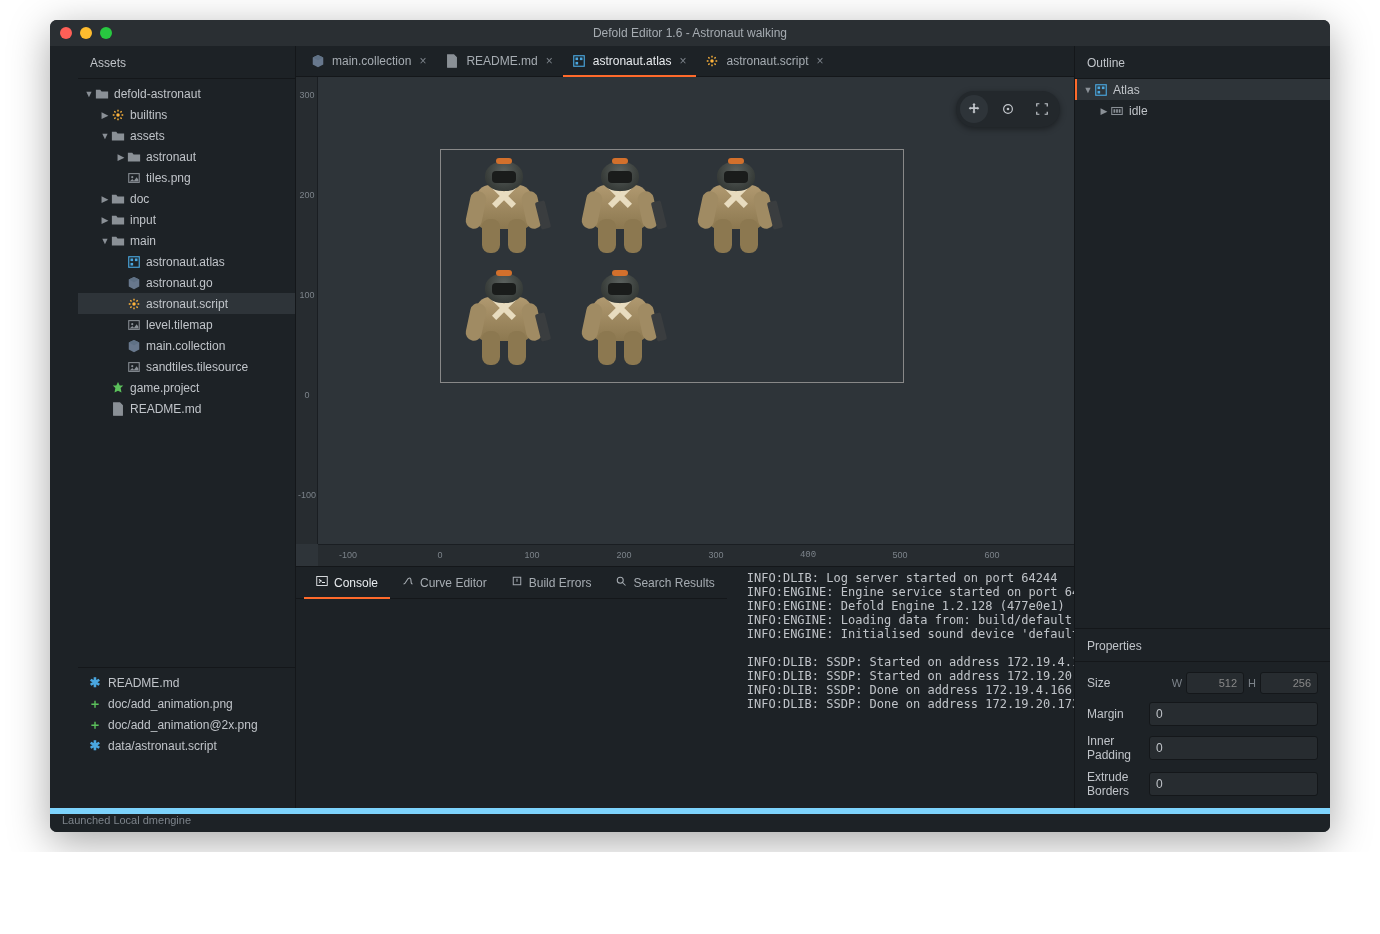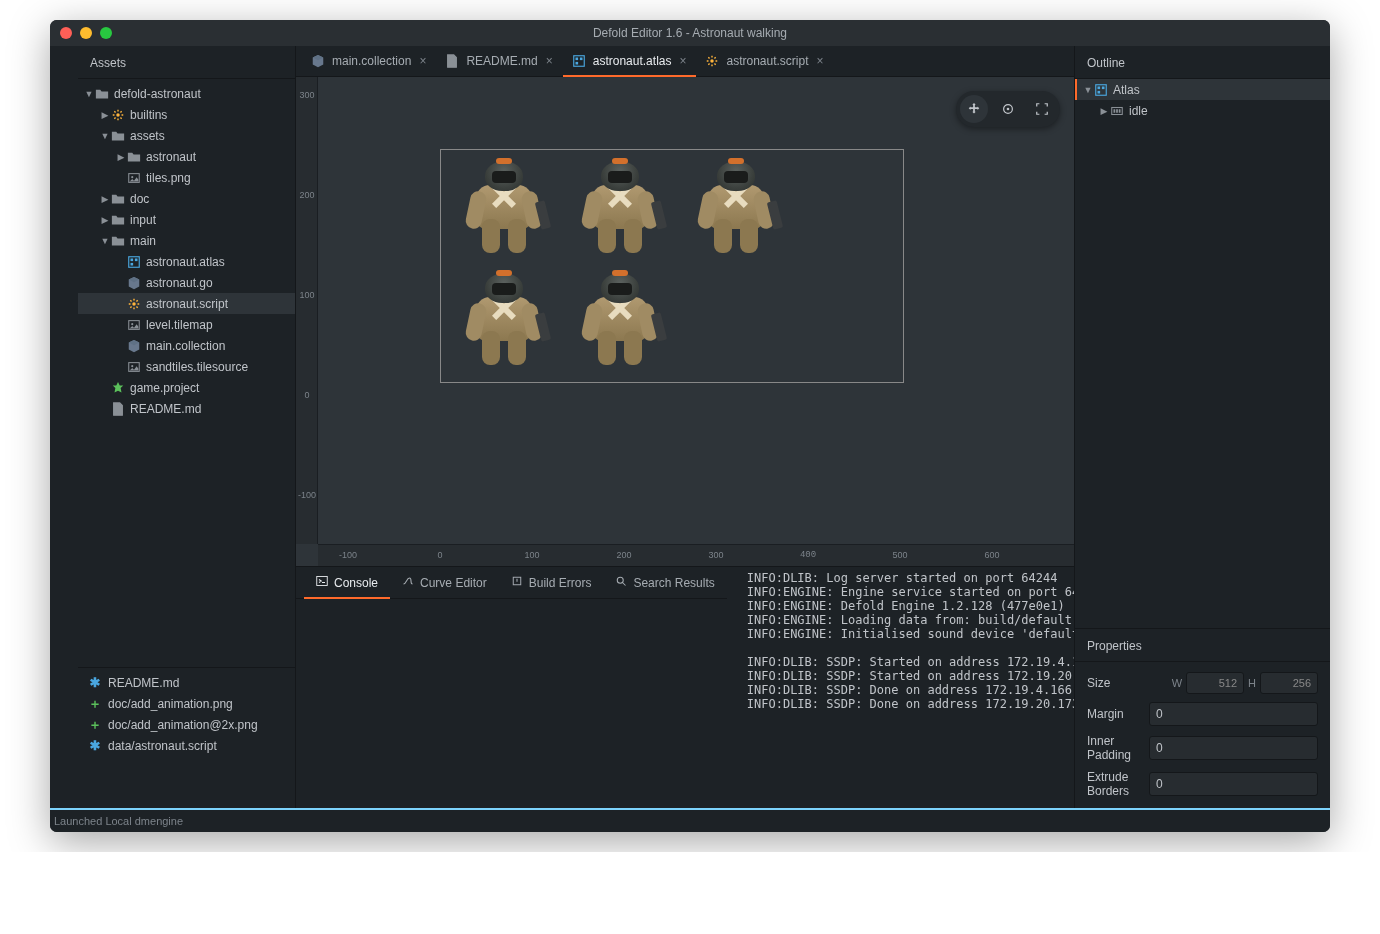--- a/index.html
+++ b/index.html
@@ -77,21 +77,21 @@
 .orow { display: flex; align-items: center; height: 21px; font-size: 12px; color: #c0c4c9; cursor: pointer; }
 .orow.sel { background: #2e3439; position:relative; }
 .orow.sel::before { content:""; position:absolute; left:0; top:0; bottom:0; width:2px; background:#ff6a2b;}
 .props { border-top: 1px solid #14171a; }
 .prow { display: flex; align-items: center; padding: 4px 12px; gap: 8px; font-size:12px;}
 .plabel { width: 78px; color:#c0c4c9; }
 .pinput { flex:1; background:#272c30; border:1px solid #14171a; border-radius:3px; padding:4px 6px; color:#c0c4c9; font-size:12px; }
 .wh { display:flex; gap:4px; flex:1; align-items:center;}
 .wh-lbl { color:#7c838a; font-size:11px; }
 .wh-in { width:58px; background:#272c30; border:1px solid #14171a; border-radius:3px; padding:4px 6px; color:#888; text-align:right; font-size:11px;}
-.statusbar { height: 24px; background: #1d2226; border-top:2px solid #7dd3fc; display:flex; align-items:center; padding:0 4px; font-size:11px; color:#7c838a; }
+.statusbar { height: 24px; background: #1d2226; border-top:6px solid #7dd3fc; display:flex; align-items:flex-start; padding:0 12px; font-size:11px; color:#7c838a; }
 </style>
 </head>
 <body>
 
 <div class="window">
   <div class="titlebar">
     <div class="traffic">
       <span class="t-red"></span>
       <span class="t-yellow"></span>
       <span class="t-green"></span>

